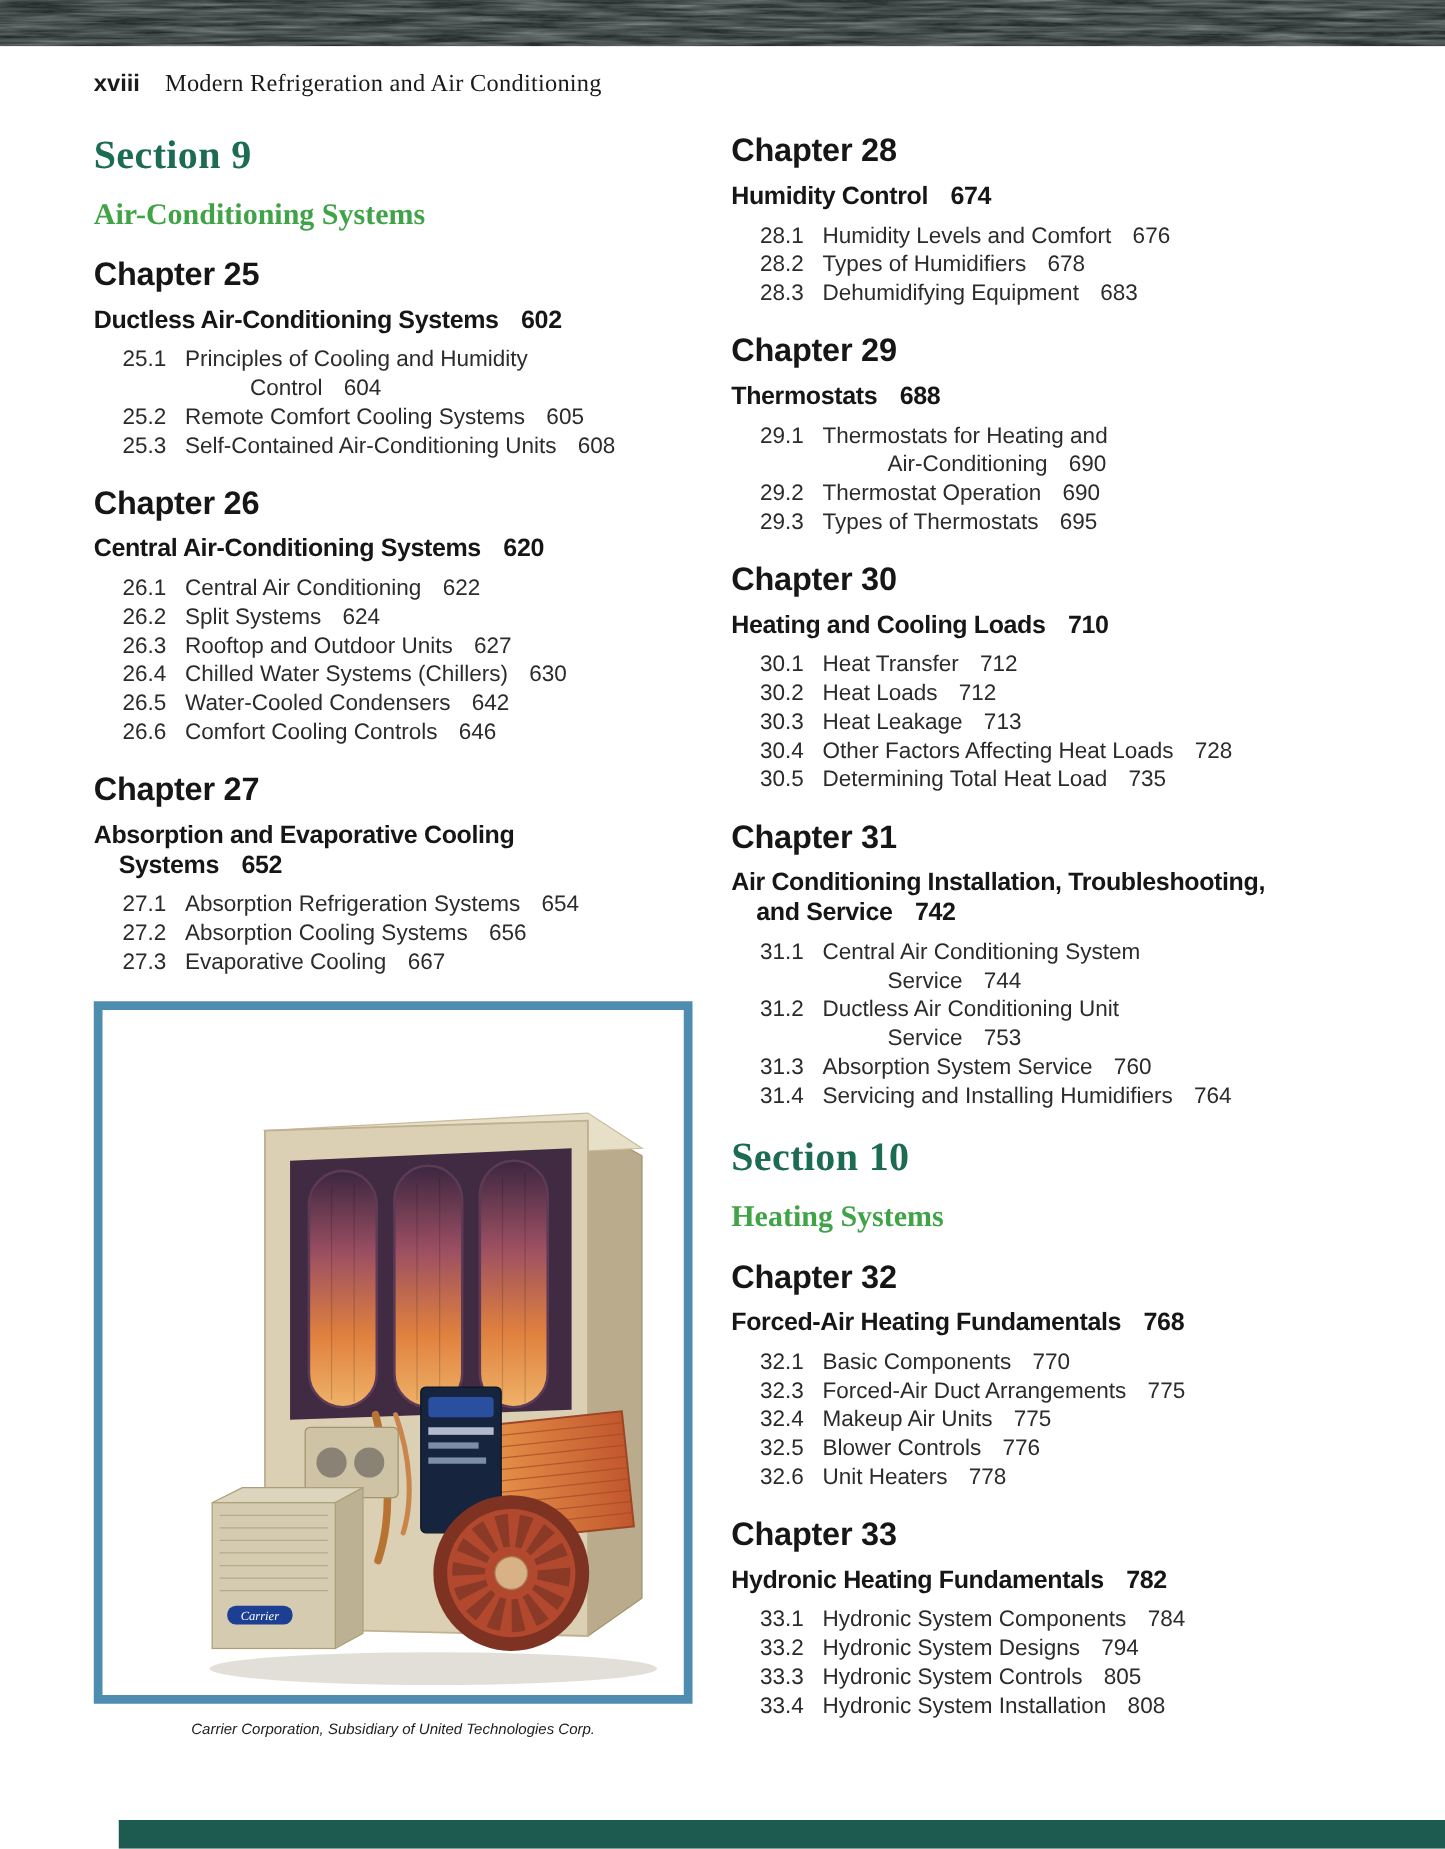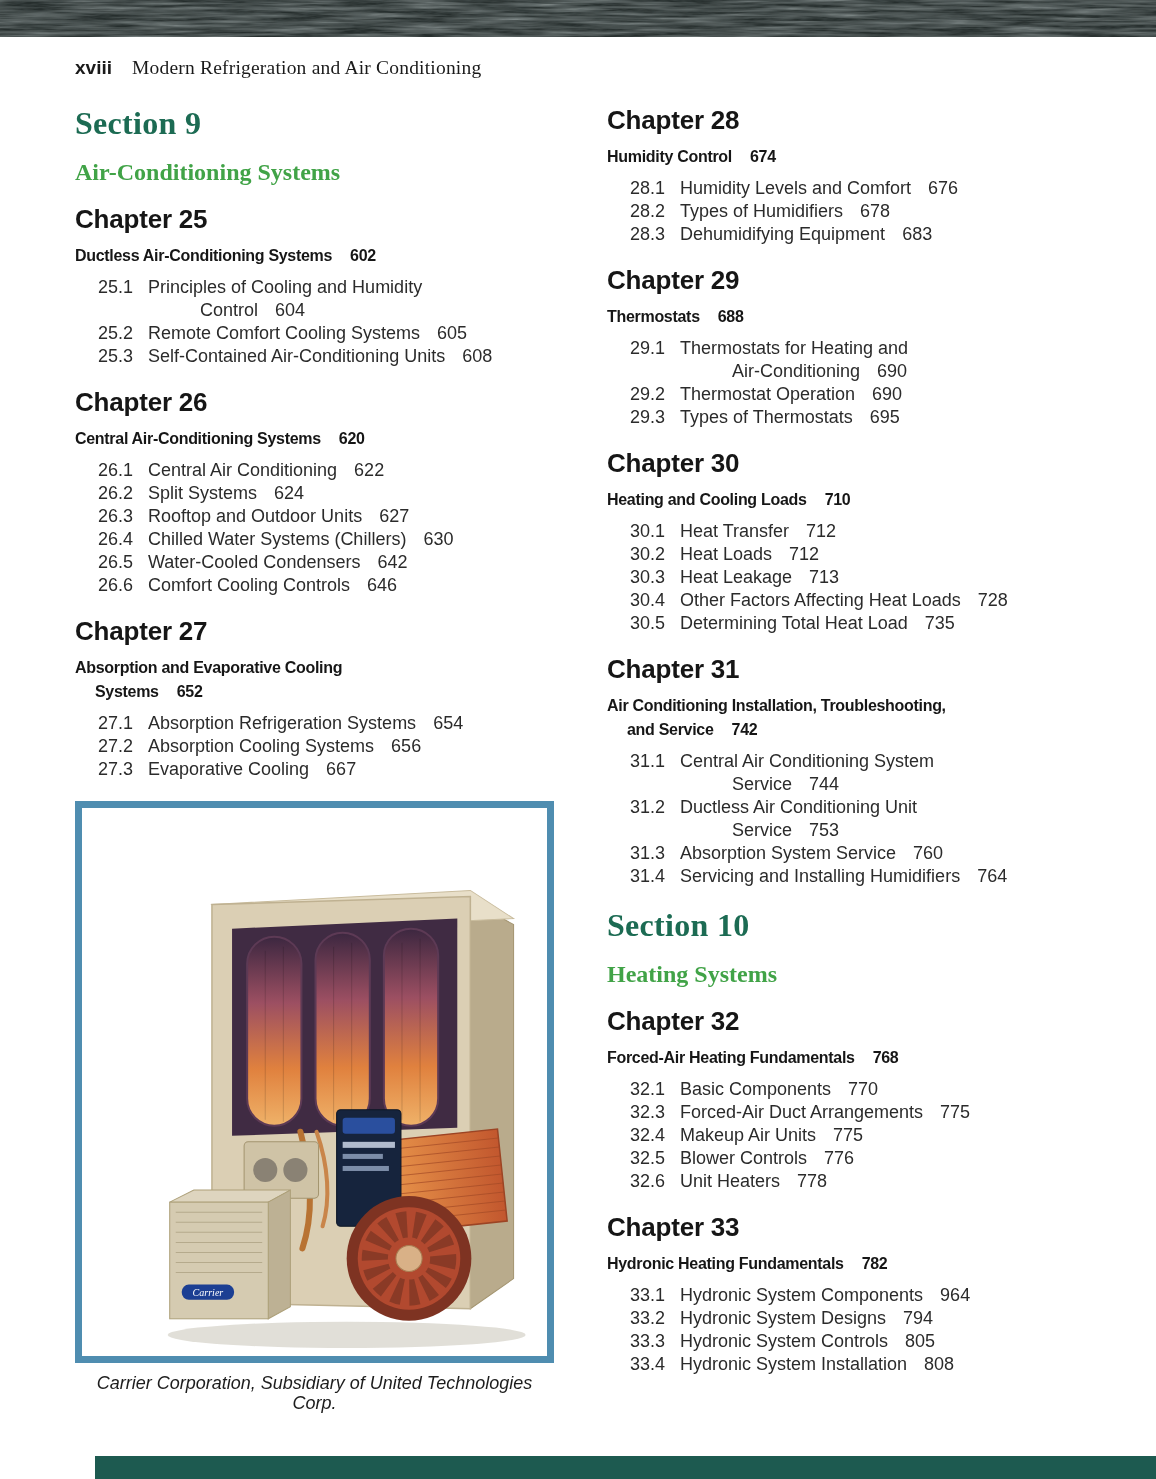--- a/index.html
+++ b/index.html
@@ -19,45 +19,45 @@
   .top-band{position:absolute;top:0;left:0;width:1156px;height:37px;overflow:hidden;}
   .top-band svg{display:block;width:100%;height:100%;}
   .top-band rect.base{fill:var(--top-band);}
 
   .running-head{position:absolute;top:57px;left:75px;display:flex;align-items:baseline;gap:20px;}
   .folio{font-weight:bold;font-size:19px;color:#1a1a1a;}
   .book-title{font-family:"Liberation Serif",serif;font-size:19.5px;color:#1a1a1a;letter-spacing:.2px;}
 
   .col{position:absolute;top:106px;}
   .col-left{left:75px;width:478px;}
-  .col-right{left:607px;width:512px;}
+  .col-right{left:585px;width:512px;}
 
   .section-block{margin:0 0 20px;}
   .section-title{font-family:"Liberation Serif",serif;font-weight:bold;font-size:32px;line-height:34px;color:var(--section-heading);letter-spacing:.3px;}
   .section-subtitle{font-family:"Liberation Serif",serif;font-weight:bold;font-size:24px;line-height:26px;color:var(--section-subtitle);margin-top:19px;}
 
   .chapter{margin-bottom:20px;}
   .chapter-heading{font-size:26px;line-height:29px;font-weight:bold;color:var(--heading-text);margin-bottom:10px;letter-spacing:-.2px;}
-  .chapter-title{font-size:16px;line-height:24px;font-weight:bold;color:var(--heading-text);margin-bottom:8px;letter-spacing:-.3px;}
+  .chapter-title{font-size:20px;line-height:24px;font-weight:bold;color:var(--heading-text);margin-bottom:8px;letter-spacing:-.3px;}
   .tline{white-space:nowrap;}
   .tline-runover{padding-left:20px;}
   .pg-bold{margin-left:18px;}
 
   .entries{padding-left:23px;}
   .entry{display:flex;font-size:18px;line-height:23px;color:var(--body-text);}
   .entry .num{flex:0 0 50px;}
   .entry .ebody{flex:1;min-width:0;}
   .eline{white-space:nowrap;}
   .eline-runover{padding-left:52px;}
   .pg{margin-left:17px;}
 
   .figure-block{margin-top:12px;width:479px;}
   .figure-frame{width:479px;height:562px;border:7px solid var(--figure-border);background:#ffffff;overflow:hidden;}
   .figure-frame svg{display:block;width:100%;height:100%;}
-  .figure-caption{font-style:italic;font-size:18px;line-height:20px;color:#1d1d1d;margin-top:10px;text-align:center;width:479px;}
+  .figure-caption{font-style:italic;font-size:12px;line-height:20px;color:#1d1d1d;margin-top:10px;text-align:center;width:479px;}
 
   .bottom-bar{position:absolute;left:95px;right:0;bottom:0;height:23px;background:var(--bottom-bar);}
 </style>
 </head>
 <body>
 
 <div class="page">
 
   <div class="top-band">
     <svg preserveAspectRatio="none" viewBox="0 0 1156 37">
@@ -459,21 +459,21 @@
       </section>
       <section class="chapter">
         <h2 class="chapter-heading">Chapter 33</h2>
         <h3 class="chapter-title">
           <div class="tline"><span>Hydronic Heating Fundamentals</span><span class="pg-bold">782</span></div>
         </h3>
         <div class="entries">
           <div class="entry">
             <span class="num">33.1</span>
             <span class="ebody">
-              <div class="eline"><span>Hydronic System Components</span><span class="pg">964</span></div>
+              <div class="eline"><span>Hydronic System Components</span><span class="pg">784</span></div>
             </span>
           </div>
           <div class="entry">
             <span class="num">33.2</span>
             <span class="ebody">
               <div class="eline"><span>Hydronic System Designs</span><span class="pg">794</span></div>
             </span>
           </div>
           <div class="entry">
             <span class="num">33.3</span>

